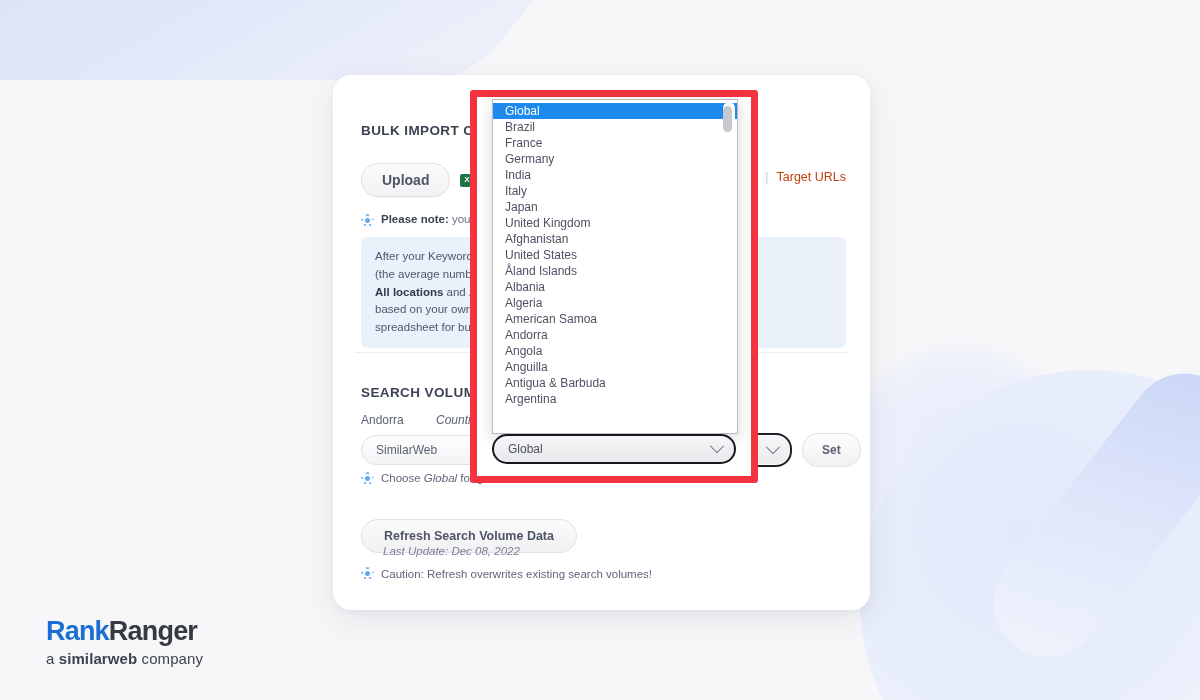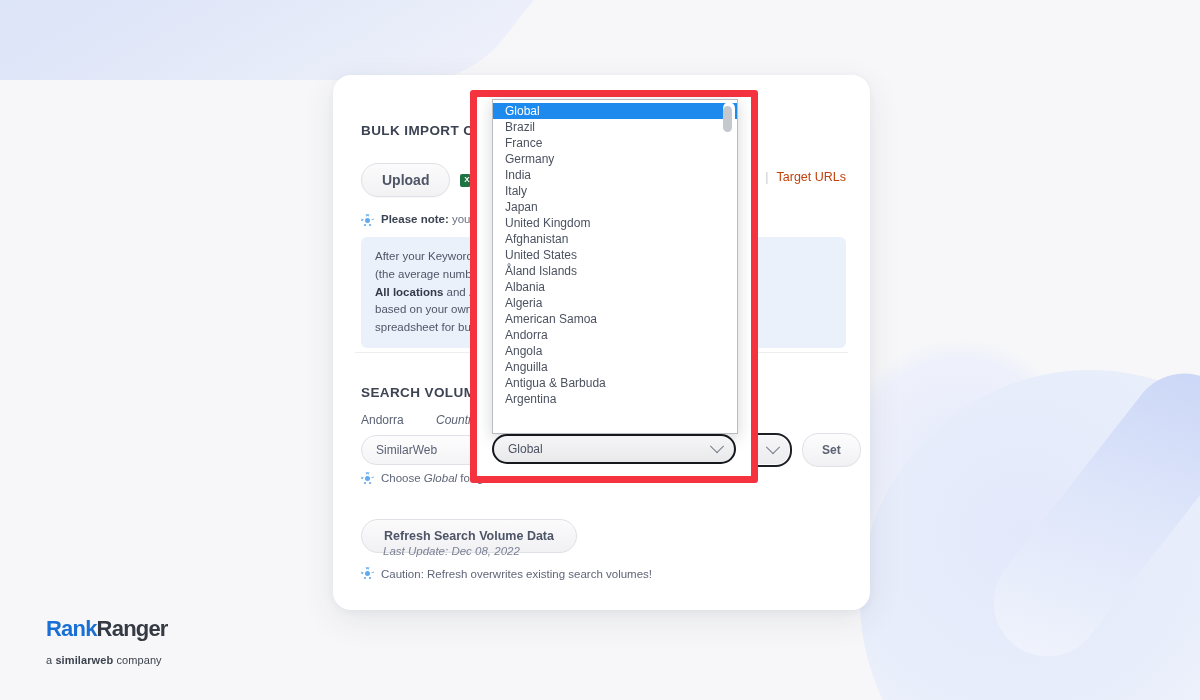--- a/index.html
+++ b/index.html
@@ -199,24 +199,24 @@
     padding:0 12px 0 14px;font-size:12px;color:#4b5261;
     z-index:7;cursor:pointer;box-sizing:border-box;
   }
   .dd-backdrop{
     position:absolute;left:477px;top:97px;width:274px;height:379px;
     background:#fff;z-index:4;
   }
 
   
   .logo{position:absolute;left:46px;top:618px;z-index:2;}
-  .logo-text{font-size:22px;font-weight:bold;letter-spacing:-.8px;line-height:1;}
+  .logo-text{font-size:27px;font-weight:bold;letter-spacing:-.8px;line-height:1;}
   .logo-rank{color:#1a6fd4;}
   .logo-ranger{color:#353a43;}
-  .logo-sub{margin-top:14px;font-size:11px;color:#3d434e;letter-spacing:.1px;}
+  .logo-sub{margin-top:5px;font-size:15px;color:#3d434e;letter-spacing:.1px;}
   .logo-sub b{font-weight:bold;}
 </style>
 </head>
 <body>
 
 <div class="bg-layer">
   <div class="bg-wedge"></div>
   <div class="bg-soft"></div>
   <div class="bg-circle"></div>
   <div class="bg-bar"></div>

